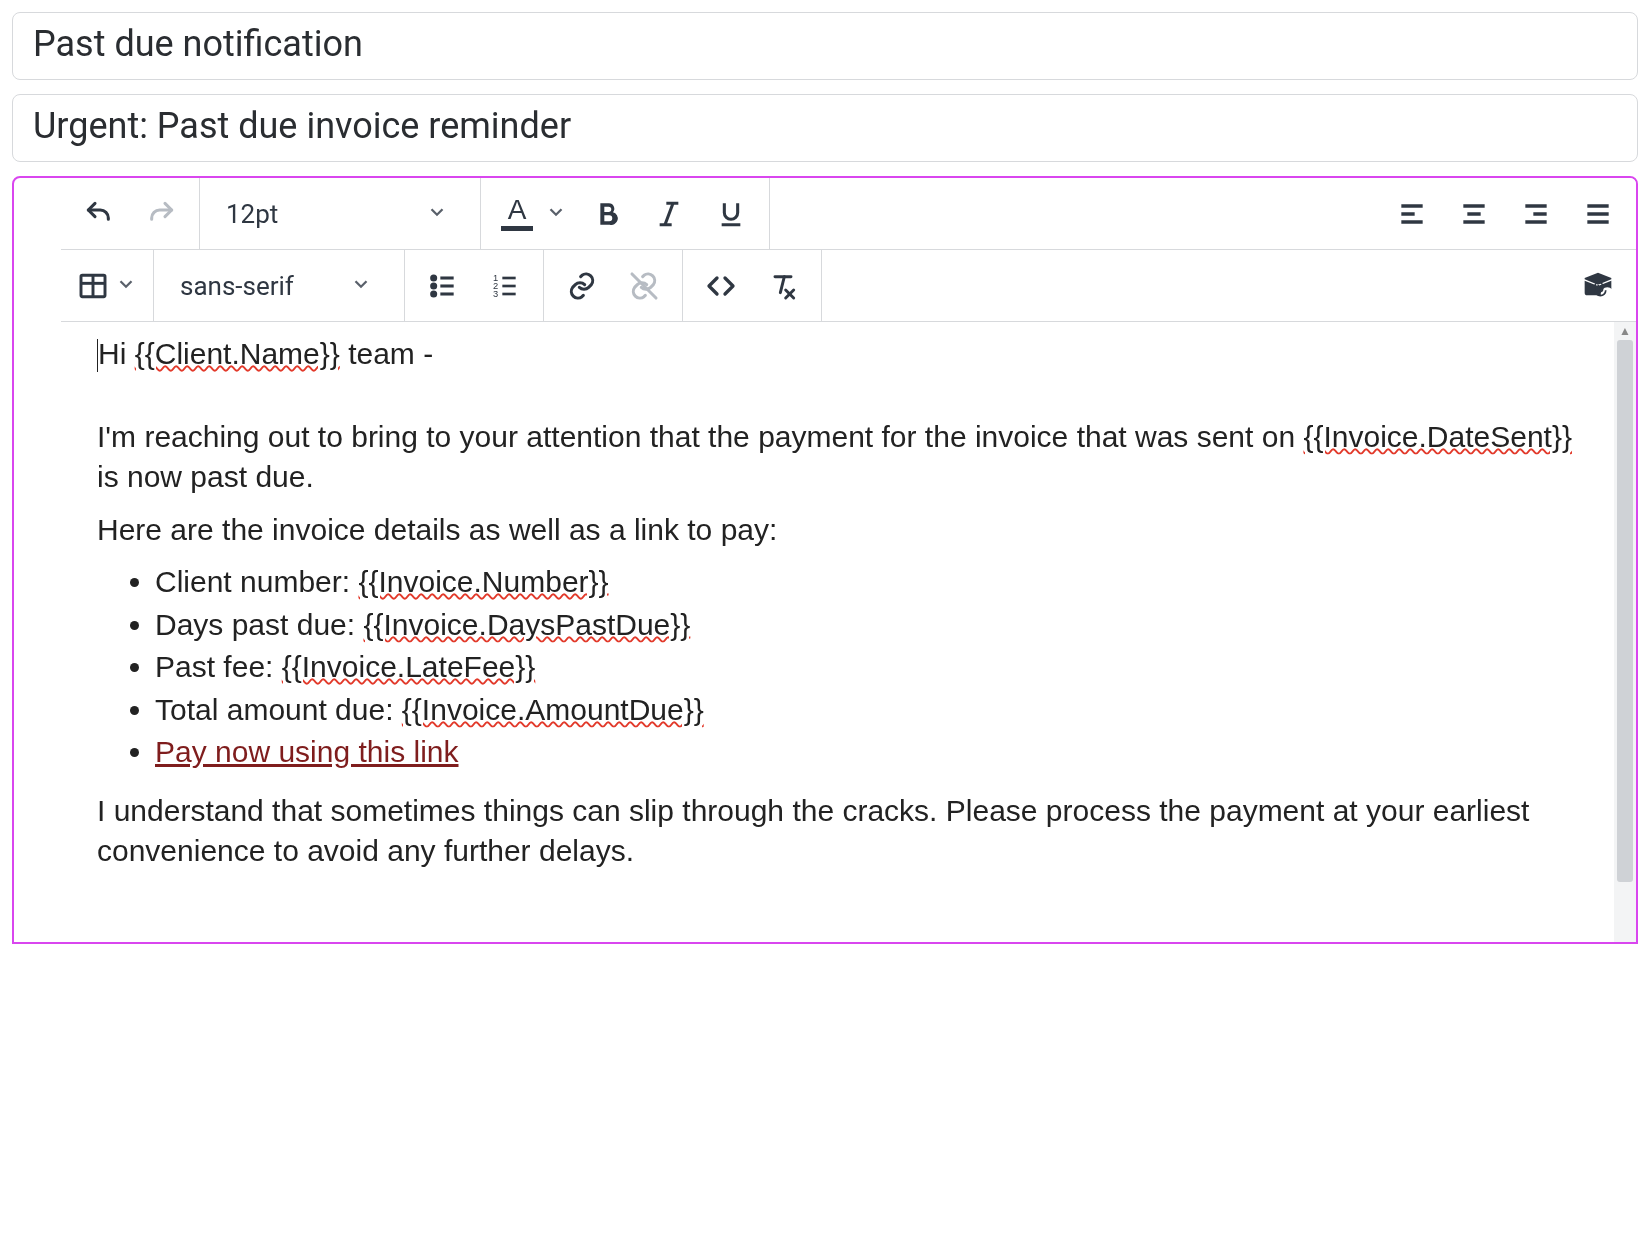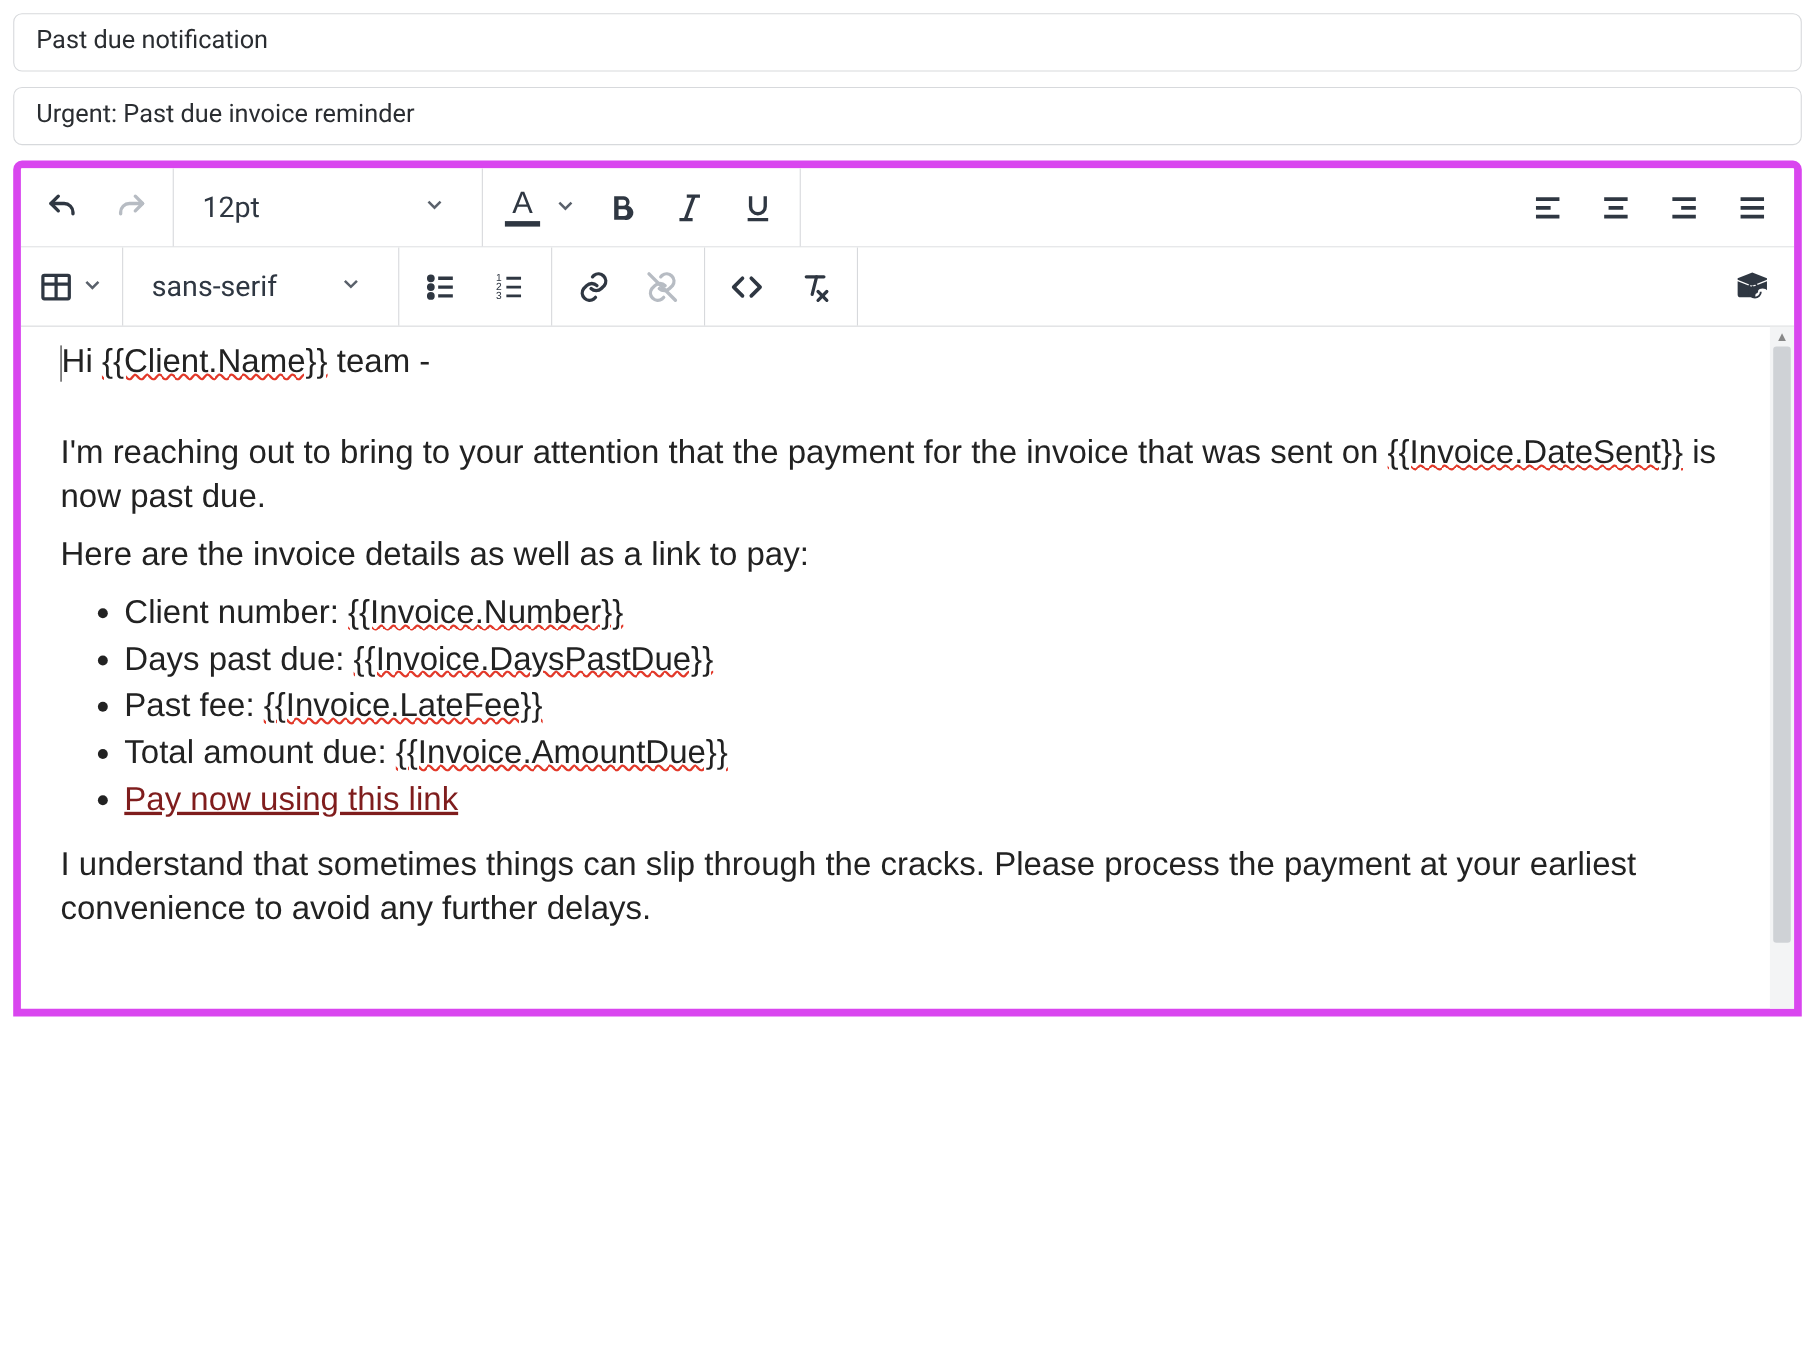--- a/index.html
+++ b/index.html
@@ -16,34 +16,35 @@
     border-radius: 8px;
     padding: 10px 20px 14px 20px;
     margin-bottom: 14px;
   }
   .field-label {
     font-size: 22px;
     color: #7a7e84;
     margin-bottom: 2px;
   }
   .field-value {
-    font-size: 23px;
+    font-size: 36px;
     color: #2a2d31;
     border: none;
     outline: none;
     width: 100%;
     background: transparent;
     padding: 0;
     font-family: inherit;
   }
 
   .editor-shell {
-    border: 7px solid #d946ef;
+    border: 2px solid #d946ef;
     border-radius: 8px 8px 0 0;
     overflow: hidden;
+    padding-left: 47px;
   }
   .toolbar-row {
     display: flex;
     align-items: stretch;
     border-bottom: 1px solid #d7d9dc;
     background: #fff;
     min-height: 72px;
   }
   .tb-group {
     display: flex;

